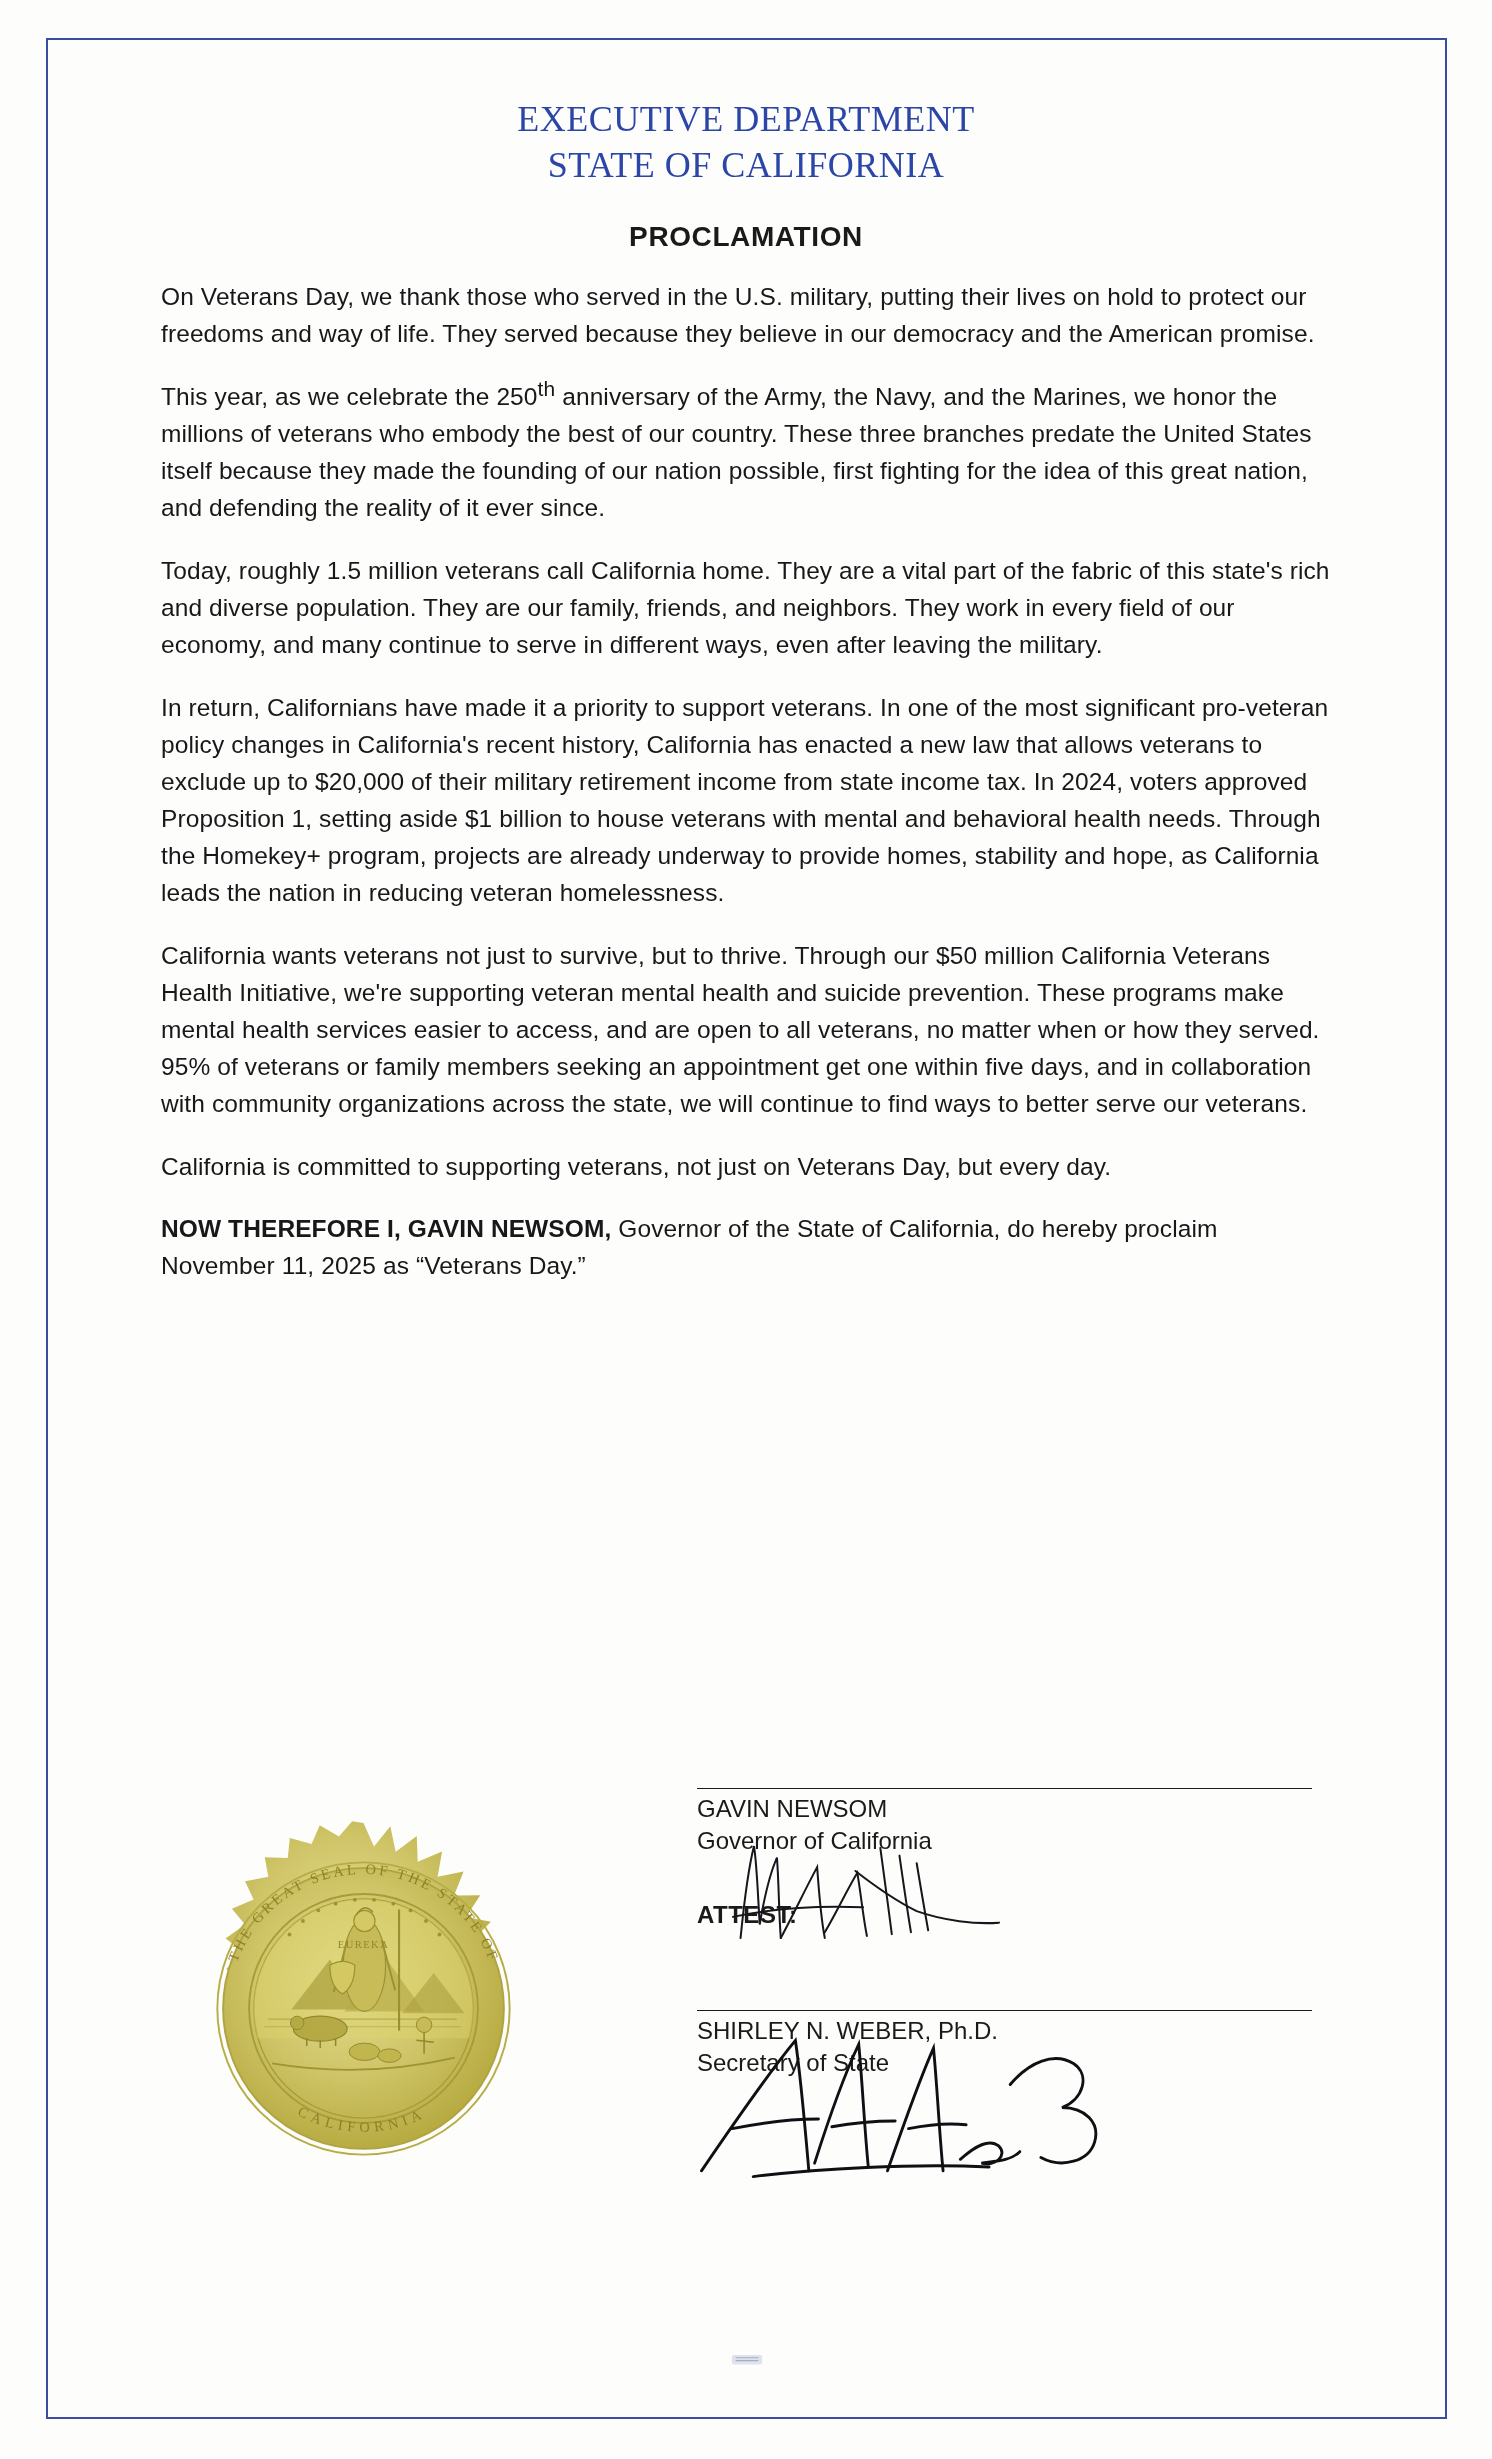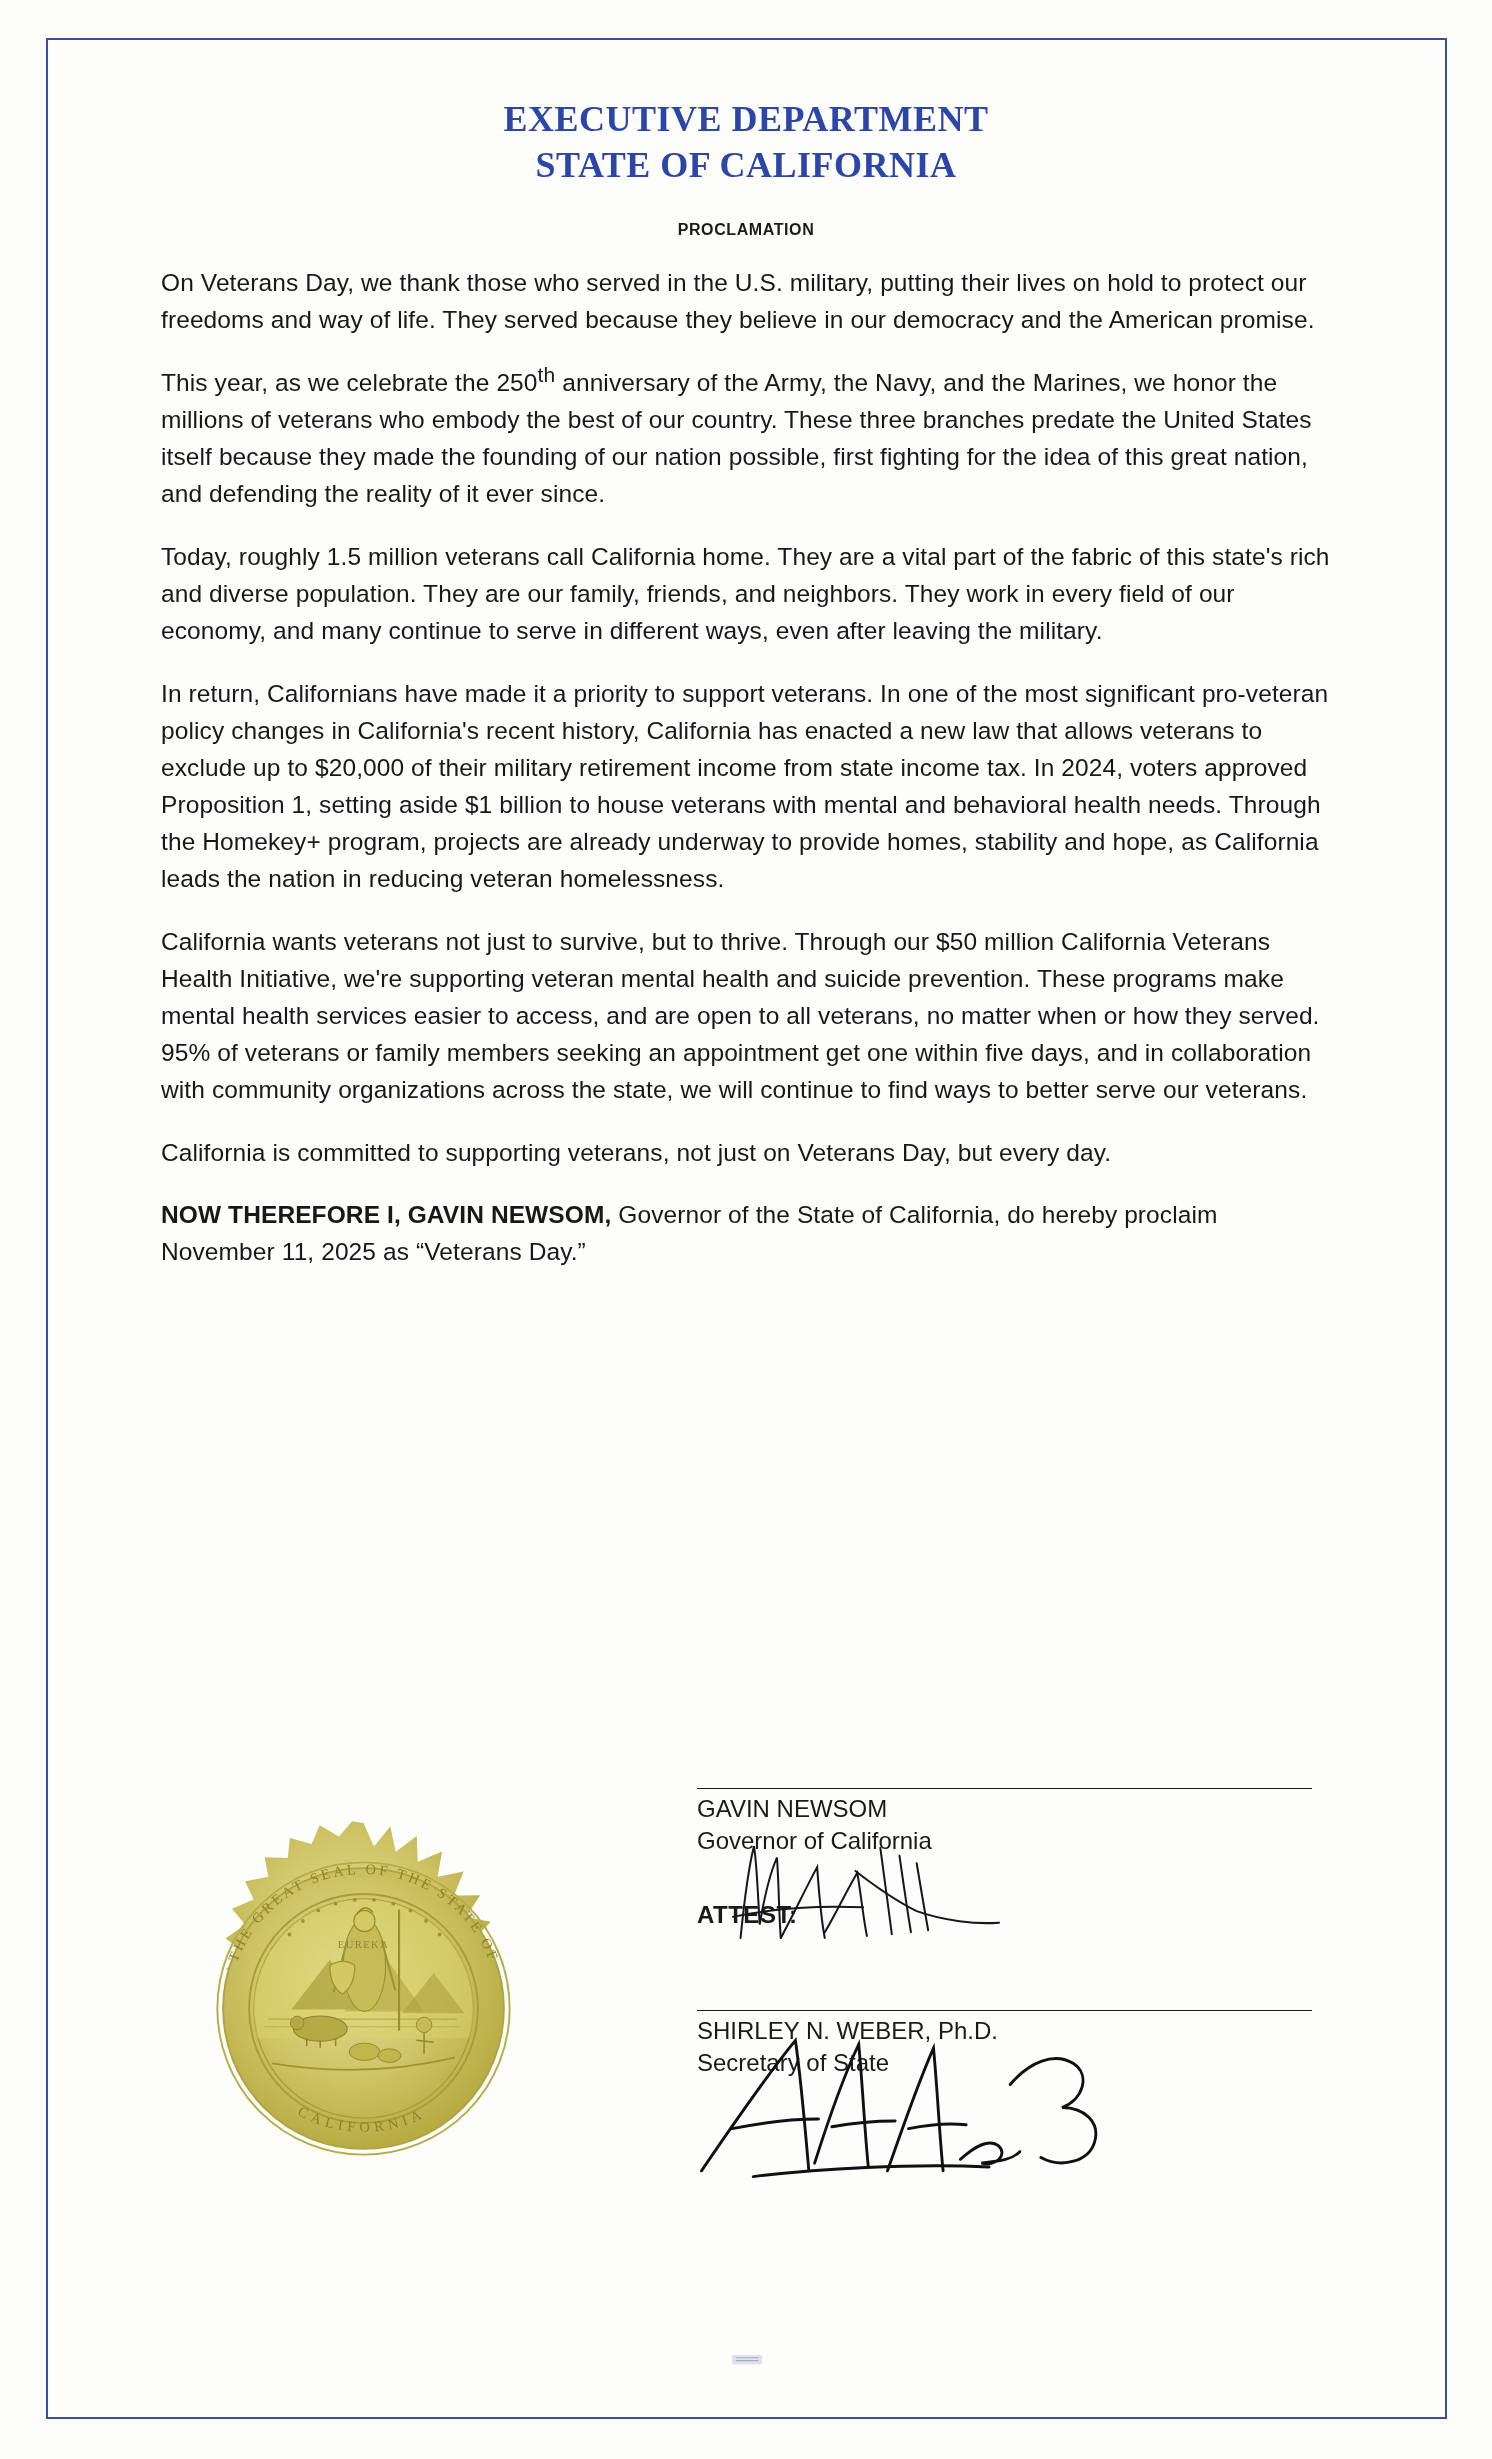--- a/index.html
+++ b/index.html
@@ -35,34 +35,34 @@
   .content {
     position: absolute;
     left: 161px;
     top: 96px;
     width: 1170px;
   }
   .header {
     text-align: center;
     color: #2b46a8;
     font-family: "Liberation Serif", serif;
-    font-weight: bold;
+    font-weight: normal;
     letter-spacing: 0.5px;
   }
   .header .line1 {
     font-size: 36px;
     line-height: 46px;
   }
   .header .line2 {
     font-size: 36px;
     line-height: 46px;
   }
   .proclamation-title {
     text-align: center;
-    font-size: 16px;
+    font-size: 28px;
     font-weight: bold;
     color: #1a1a1a;
     margin-top: 33px;
     letter-spacing: 0.6px;
   }
   .body-text {
     margin-top: 25px;
   }
   .para {
     font-size: 24.5px;

